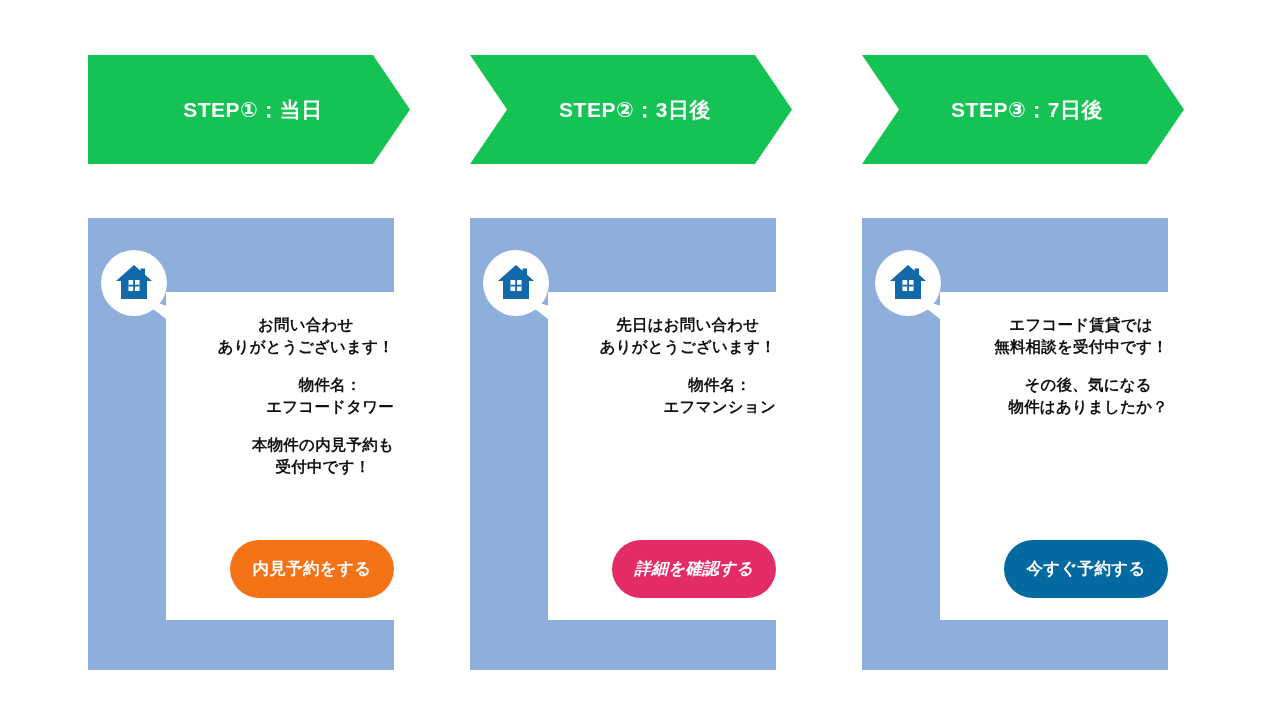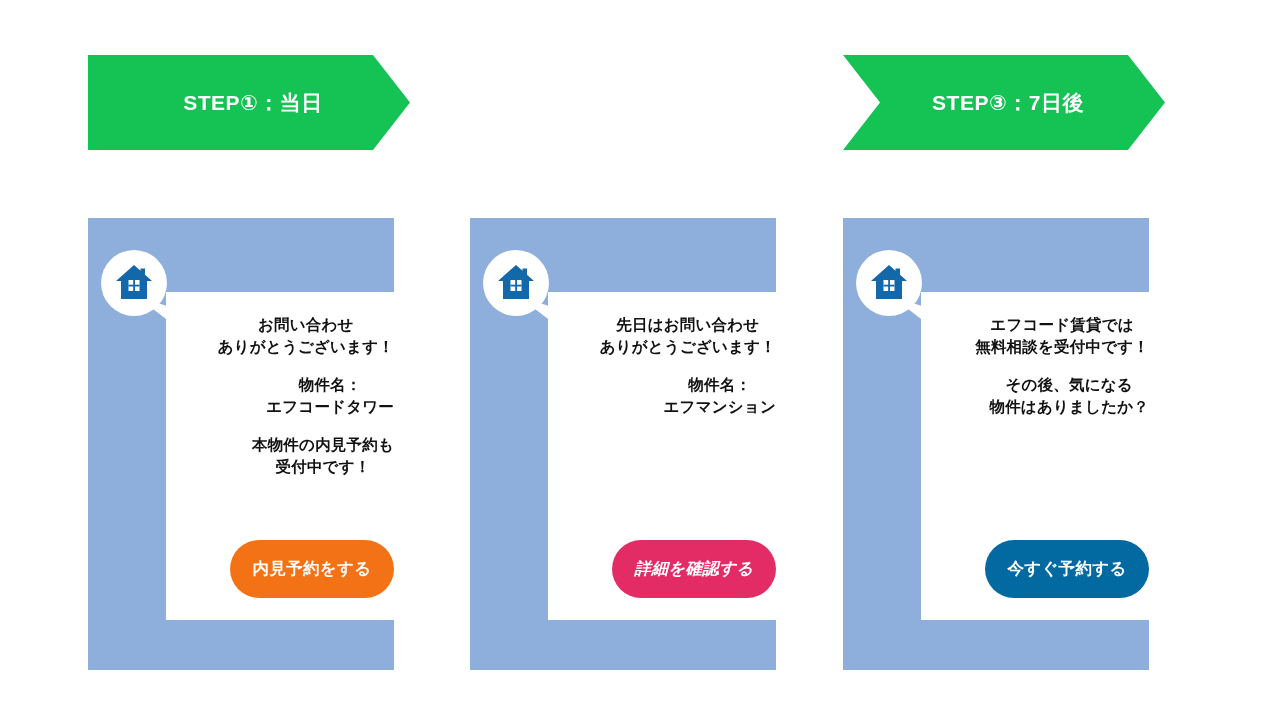--- a/index.html
+++ b/index.html
@@ -7,26 +7,26 @@
     width:1280px;height:720px;background:#ffffff;
     font-family:"Liberation Sans","DejaVu Sans",sans-serif;
     overflow:hidden;position:relative;
   }
   .stage{position:relative;width:1280px;height:720px;}
 
   
   .column{position:absolute;top:0;width:390px;height:720px;}
   .col-0{left:88px;}
   .col-1{left:470px;}
-  .col-2{left:843px;}
+  .col-2{left:862px;}
 
   
   .banner{
     position:absolute;top:55px;left:0;
-    width:322px;height:95px;
+    width:322px;height:109px;
     background:#15c254;
     display:flex;align-items:center;justify-content:center;
   }
   .banner.notched{
     -webkit-clip-path:polygon(0 0, 88.5% 0, 100% 50%, 88.5% 100%, 0 100%, 11.5% 50%);
     clip-path:polygon(0 0, 88.5% 0, 100% 50%, 88.5% 100%, 0 100%, 11.5% 50%);
   }
   .banner.plain{
     -webkit-clip-path:polygon(0 0, 88.5% 0, 100% 50%, 88.5% 100%, 0 100%);
     clip-path:polygon(0 0, 88.5% 0, 100% 50%, 88.5% 100%, 0 100%);
@@ -129,20 +129,23 @@
       <p class="bubble-para">お問い合わせ<br>ありがとうございます！</p>
       <p class="bubble-para">物件名：<br>エフコードタワー</p>
       <p class="bubble-para">本物件の内見予約も<br>受付中です！</p>
       <div class="bubble-spacer"></div>
       <button class="cta cta-orange">内見予約をする</button>
     </div>
   </div>
 
   <div class="column col-1">
 
+    <div class="banner notched">
+      <span class="banner-label">STEP②：3日後</span>
+    </div>
 
     <div class="card"></div>
 
     <div class="bubble-tail"></div>
 
     <div class="badge">
       <span>
         <svg width="40" height="38" viewBox="0 0 40 38" aria-hidden="true">
           <path d="M20 1 L2 17 L7 17 L7 35 L33 35 L33 17 L38 17 L31 10.8 L31 4.5 L26.5 4.5 L26.5 6.7 Z" fill="#1268a8"></path>
           <rect x="14.5" y="16" width="11" height="11" fill="#ffffff"></rect>

